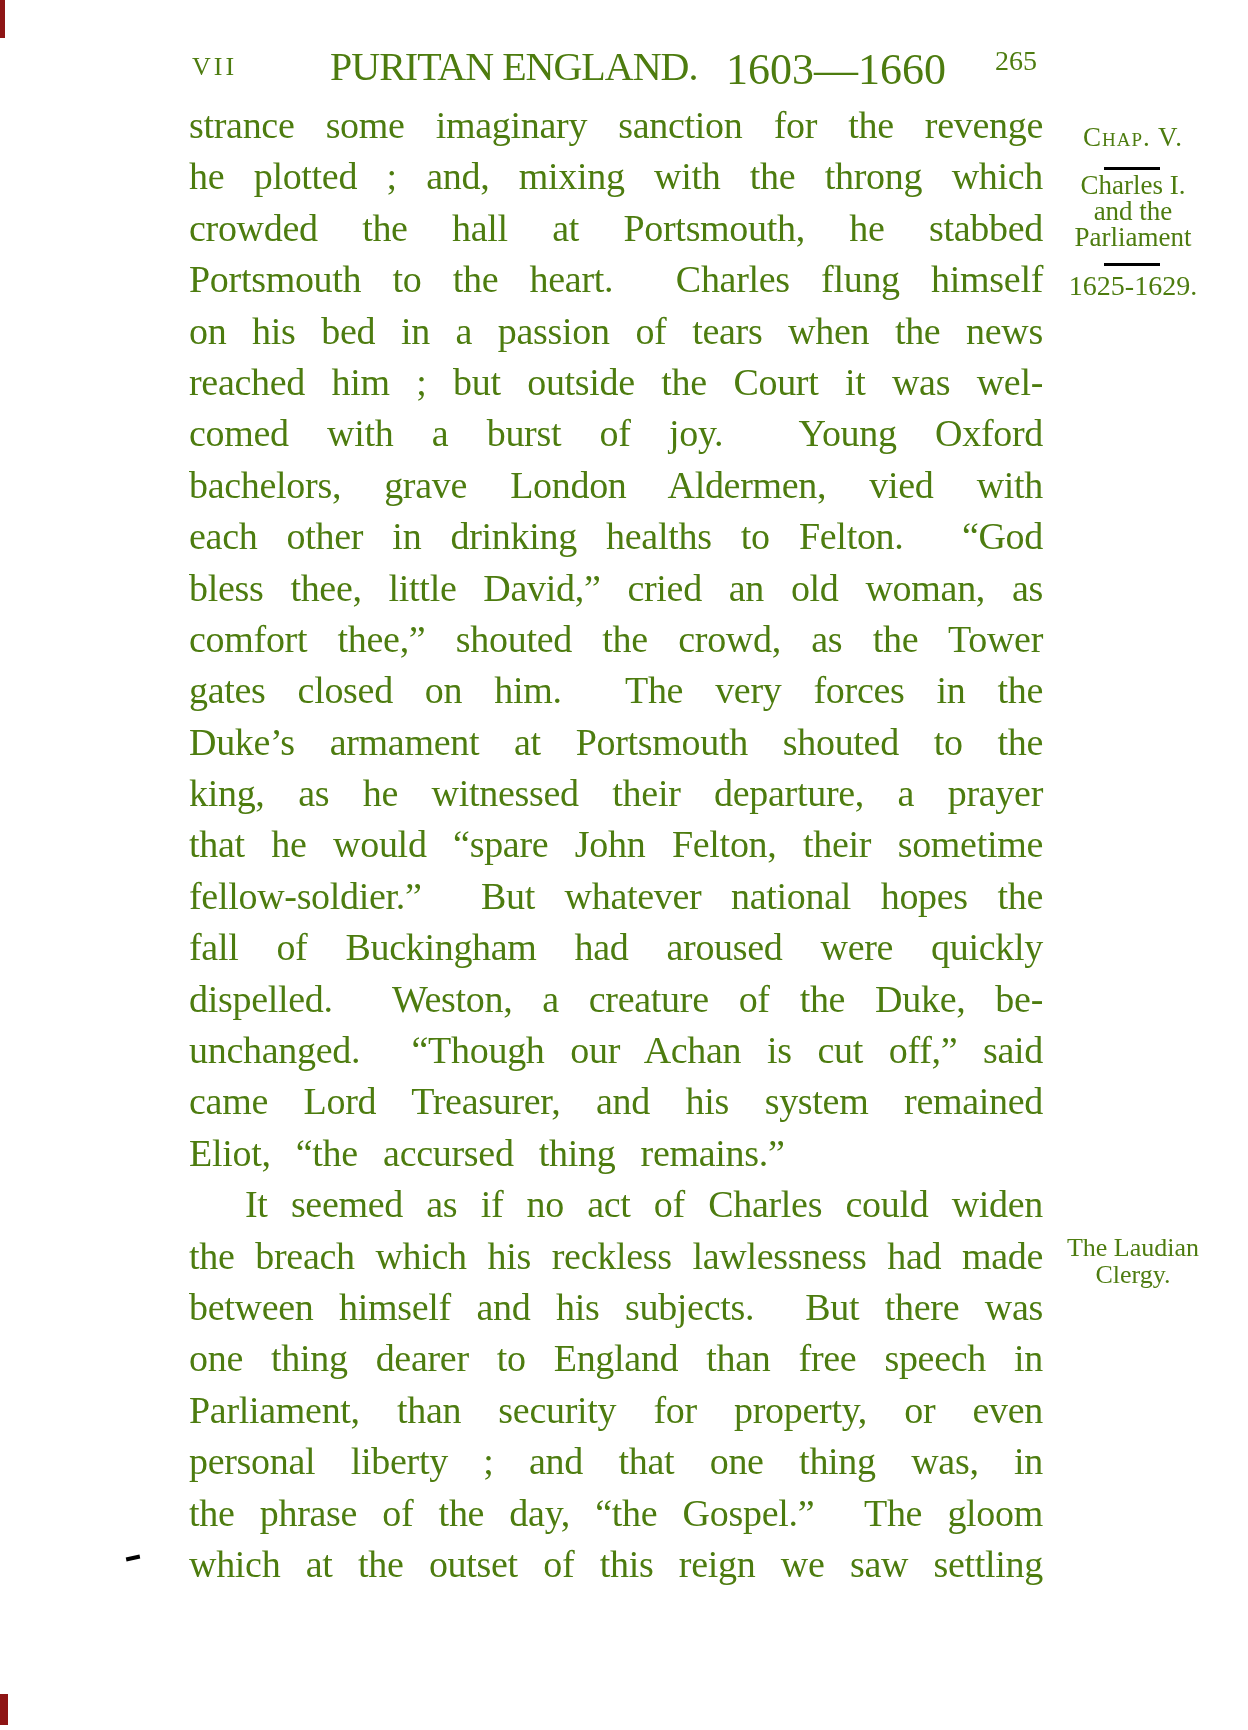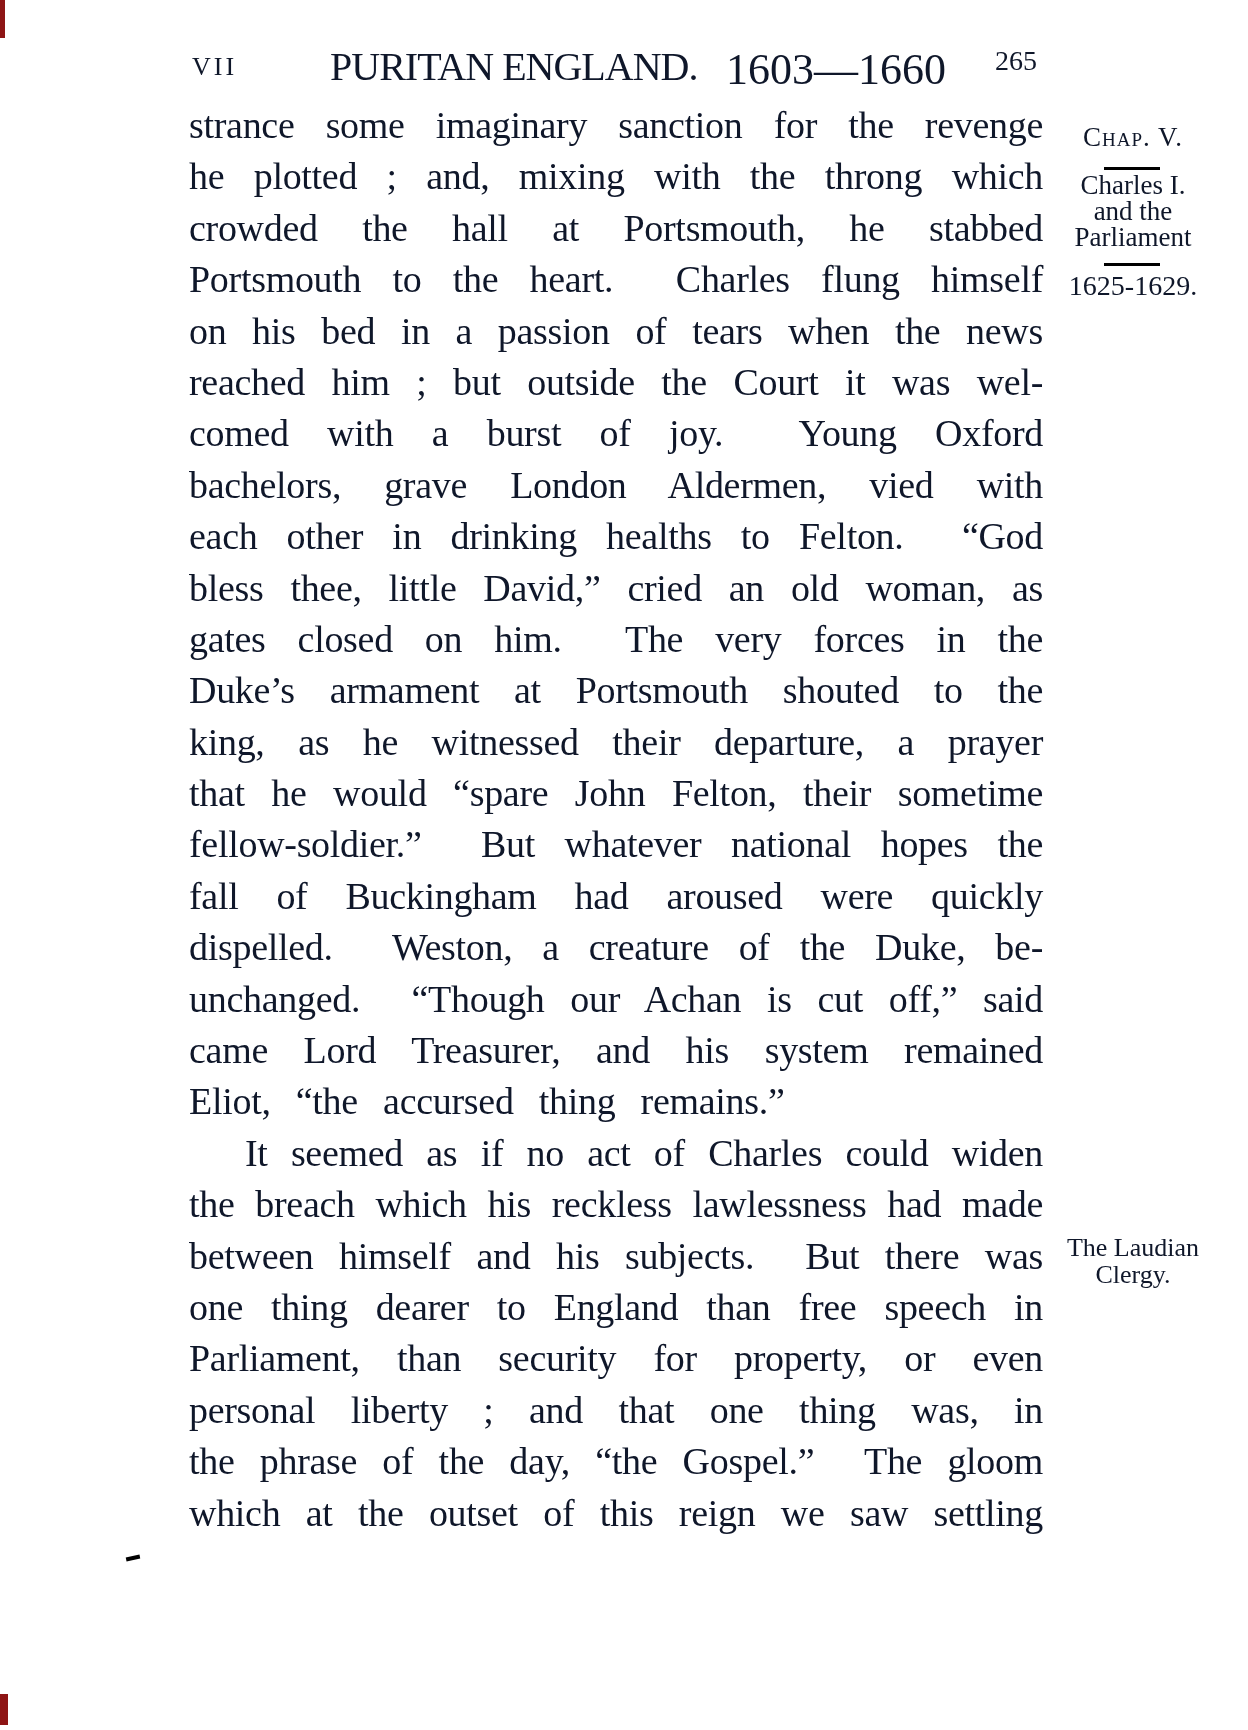--- a/index.html
+++ b/index.html
@@ -1,21 +1,21 @@
 <!DOCTYPE html>
 <html><head>
 <meta charset="utf-8">
 <style>
   html, body { margin: 0; padding: 0; background: #ffffff; }
   .page {
     position: relative;
     width: 1248px;
     height: 1730px;
     background: #ffffff;
-    color: #0f172a;
+    color: #4d7c0f;
     font-family: "Liberation Serif", serif;
     overflow: hidden;
   }
   .abs { position: absolute; }
 
   
   .header-folio {
     left: 192px; top: 52px;
     font-size: 26px; letter-spacing: 3px;
     font-variant: small-caps;
@@ -107,20 +107,21 @@
     <div class="line">strance some imaginary sanction for the revenge</div>
     <div class="line">he plotted ; and, mixing with the throng which</div>
     <div class="line">crowded the hall at Portsmouth, he stabbed</div>
     <div class="line">Portsmouth to the heart.  Charles flung himself</div>
     <div class="line">on his bed in a passion of tears when the news</div>
     <div class="line">reached him ; but outside the Court it was wel-</div>
     <div class="line">comed with a burst of joy.  Young Oxford</div>
     <div class="line">bachelors, grave London Aldermen, vied with</div>
     <div class="line">each other in drinking healths to Felton.  “God</div>
     <div class="line">bless thee, little David,” cried an old woman, as</div>
+    <div class="line">comfort thee,” shouted the crowd, as the Tower</div>
     <div class="line">gates closed on him.  The very forces in the</div>
     <div class="line">Duke’s armament at Portsmouth shouted to the</div>
     <div class="line">king, as he witnessed their departure, a prayer</div>
     <div class="line">that he would “spare John Felton, their sometime</div>
     <div class="line">fellow-soldier.”  But whatever national hopes the</div>
     <div class="line">fall of Buckingham had aroused were quickly</div>
     <div class="line">dispelled.  Weston, a creature of the Duke, be-</div>
     <div class="line">unchanged.  “Though our Achan is cut off,” said</div>
     <div class="line">came Lord Treasurer, and his system remained</div>
     <div class="line short">Eliot, “the accursed thing remains.”</div>

